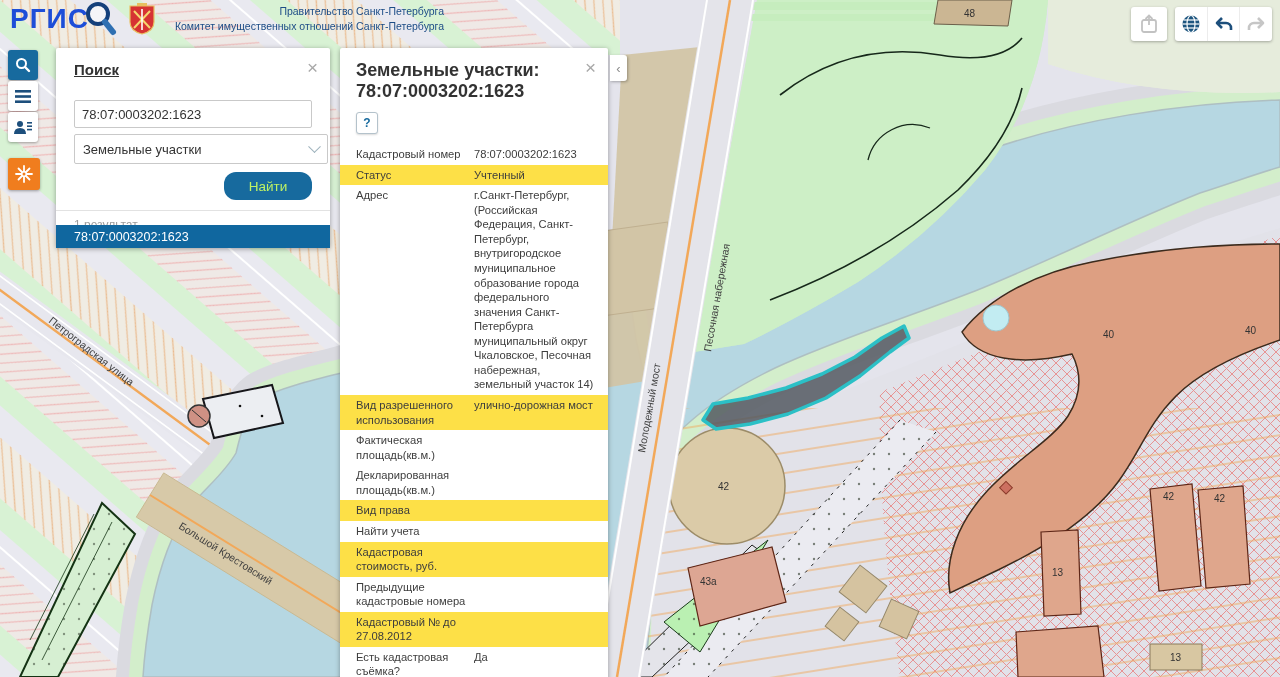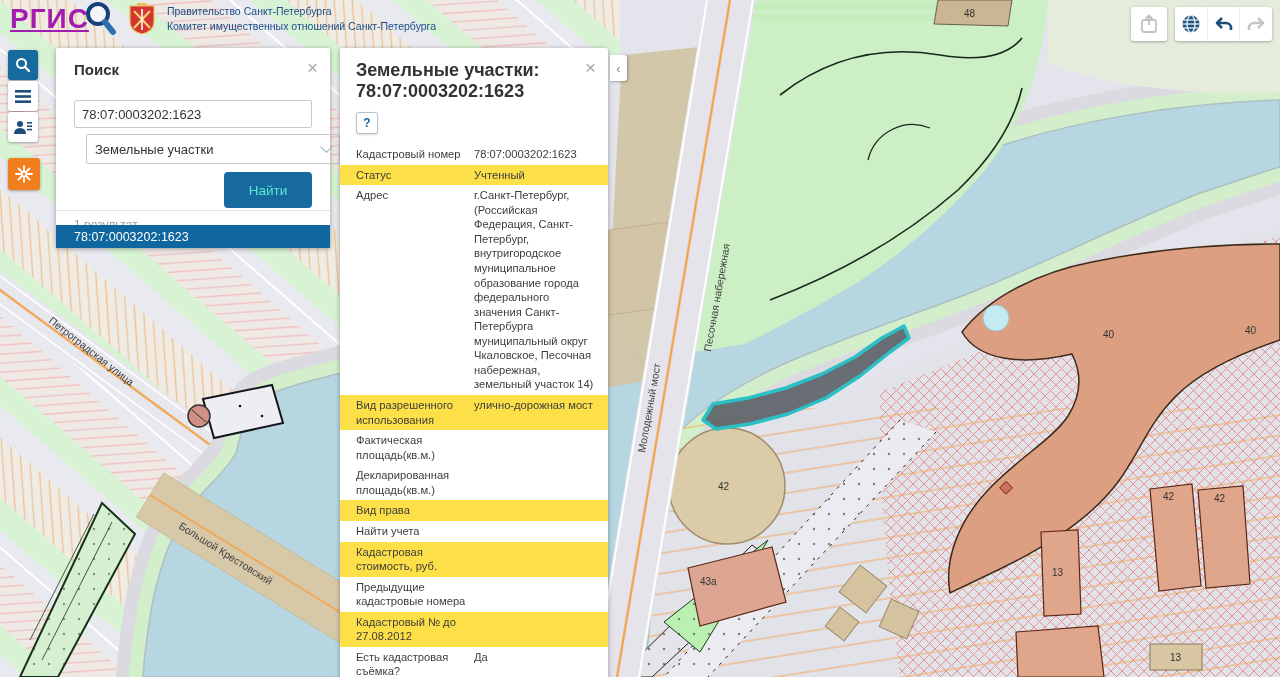--- a/index.html
+++ b/index.html
@@ -1,44 +1,44 @@
 <!DOCTYPE html>
 <html><head>
 <meta charset="utf-8">
 <style>
   html,body{margin:0;padding:0;width:1280px;height:677px;overflow:hidden;
     font-family:"Liberation Sans",sans-serif;background:#dfe3e8;}
   #app{position:relative;width:1280px;height:677px;}
   #map{position:absolute;left:0;top:0;}
   
   .hdr{position:absolute;left:10px;top:3px;display:flex;align-items:center;gap:14px;}
-  .logo{position:relative;font-size:28px;font-weight:bold;color:#a21caf;letter-spacing:1px;padding-right:26px;text-decoration:underline;}
+  .logo{position:relative;font-size:28px;font-weight:bold;color:#1d4ed8;letter-spacing:1px;padding-right:26px;}
   .logo svg{position:absolute;right:-2px;top:-4px;}
-  .org{display:flex;align-items:center;gap:12px;}
+  .org{display:flex;align-items:center;gap:20px;text-align:right;}
   .orgtxt{font-size:10.5px;color:#1c4c86;line-height:1.45;}
   
   .sbtn{position:absolute;left:8px;width:30px;height:30px;border-radius:3px;
     display:flex;align-items:center;justify-content:center;cursor:pointer;
     box-shadow:0 1px 3px rgba(0,0,0,.35);}
   .sbtn.white{background:#fff;}
   
   .panel{position:absolute;background:#fff;border-radius:2px;box-shadow:0 1px 5px rgba(0,0,0,.35);}
   .ptitle{font-size:15px;font-weight:bold;color:#333;}
   .close{position:absolute;top:10px;right:12px;font-size:19px;color:#a9a9a9;line-height:1;cursor:pointer;}
   
   #searchPanel{left:56px;top:48px;width:274px;height:200px;}
-  #searchPanel .ptitle{padding:13px 18px 0;}
+  #searchPanel .ptitle{padding:13px 18px 0;text-decoration:underline;}
   .sInput{position:absolute;left:18px;top:52px;width:222px;height:26px;border:1px solid #c9c9c9;
     border-radius:2px;font-size:13px;color:#333;padding:0 7px;font-family:inherit;}
-  .sSelect{position:absolute;left:30px;top:86px;width:236px;height:28px;border:1px solid #c9c9c9;
+  .sSelect{position:absolute;left:18px;top:86px;width:236px;height:28px;border:1px solid #c9c9c9;
     border-radius:2px;font-size:13px;color:#333;display:flex;align-items:center;padding:0 8px;cursor:pointer;}
   .chev{margin-left:auto;width:8px;height:8px;border-right:1.5px solid #9fb3bd;border-bottom:1.5px solid #9fb3bd;
     transform:rotate(45deg) translate(-2px,-2px);}
-  .findBtn{position:absolute;right:18px;top:124px;width:88px;height:36px;background:#176a9e;color:#5eead4;
-    border:none;border-radius:4px;font-size:13.5px;font-family:inherit;cursor:pointer;}
+  .findBtn{position:absolute;right:18px;top:124px;width:88px;height:28px;background:#176a9e;color:#bef264;
+    border:none;border-radius:12px;font-size:13.5px;font-family:inherit;cursor:pointer;}
   .divid{position:absolute;left:0;top:162px;width:100%;height:1px;background:#e2e2e2;}
   .resCount{position:absolute;left:18px;top:170px;font-size:12px;color:#9c9c9c;}
   .resItem{position:absolute;left:0;top:177px;width:100%;height:23px;background:#10679f;color:#fff;
     font-size:12.5px;display:flex;align-items:center;padding-left:18px;box-sizing:border-box;cursor:pointer;}
   
   #infoPanel{left:340px;top:48px;width:268px;padding-bottom:2px;}
   #infoPanel .ptitle{font-size:18px;padding:12px 26px 8px 16px;}
   .helpBtn{margin:2px 0 10px 16px;width:22px;height:22px;border:1px solid #b4c2cb;border-radius:3px;
     background:#fff;color:#176a9e;font-size:12px;font-weight:bold;cursor:pointer;font-family:inherit;
     box-shadow:0 1px 2px rgba(0,0,0,.15);}

